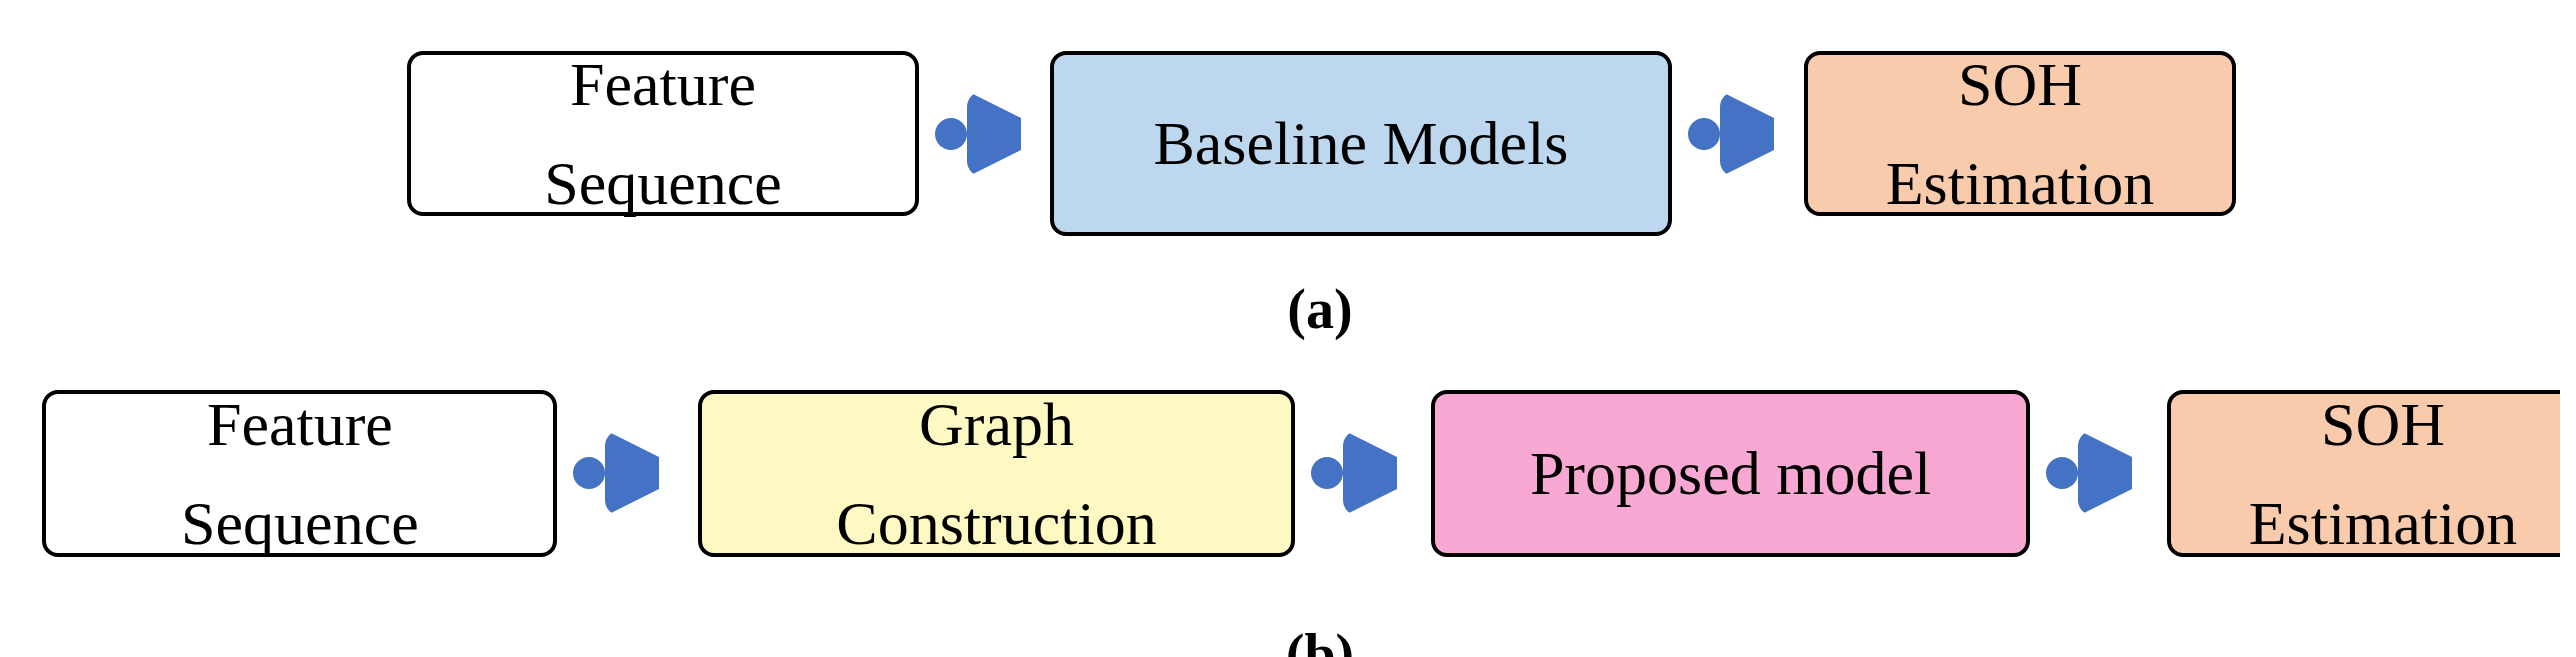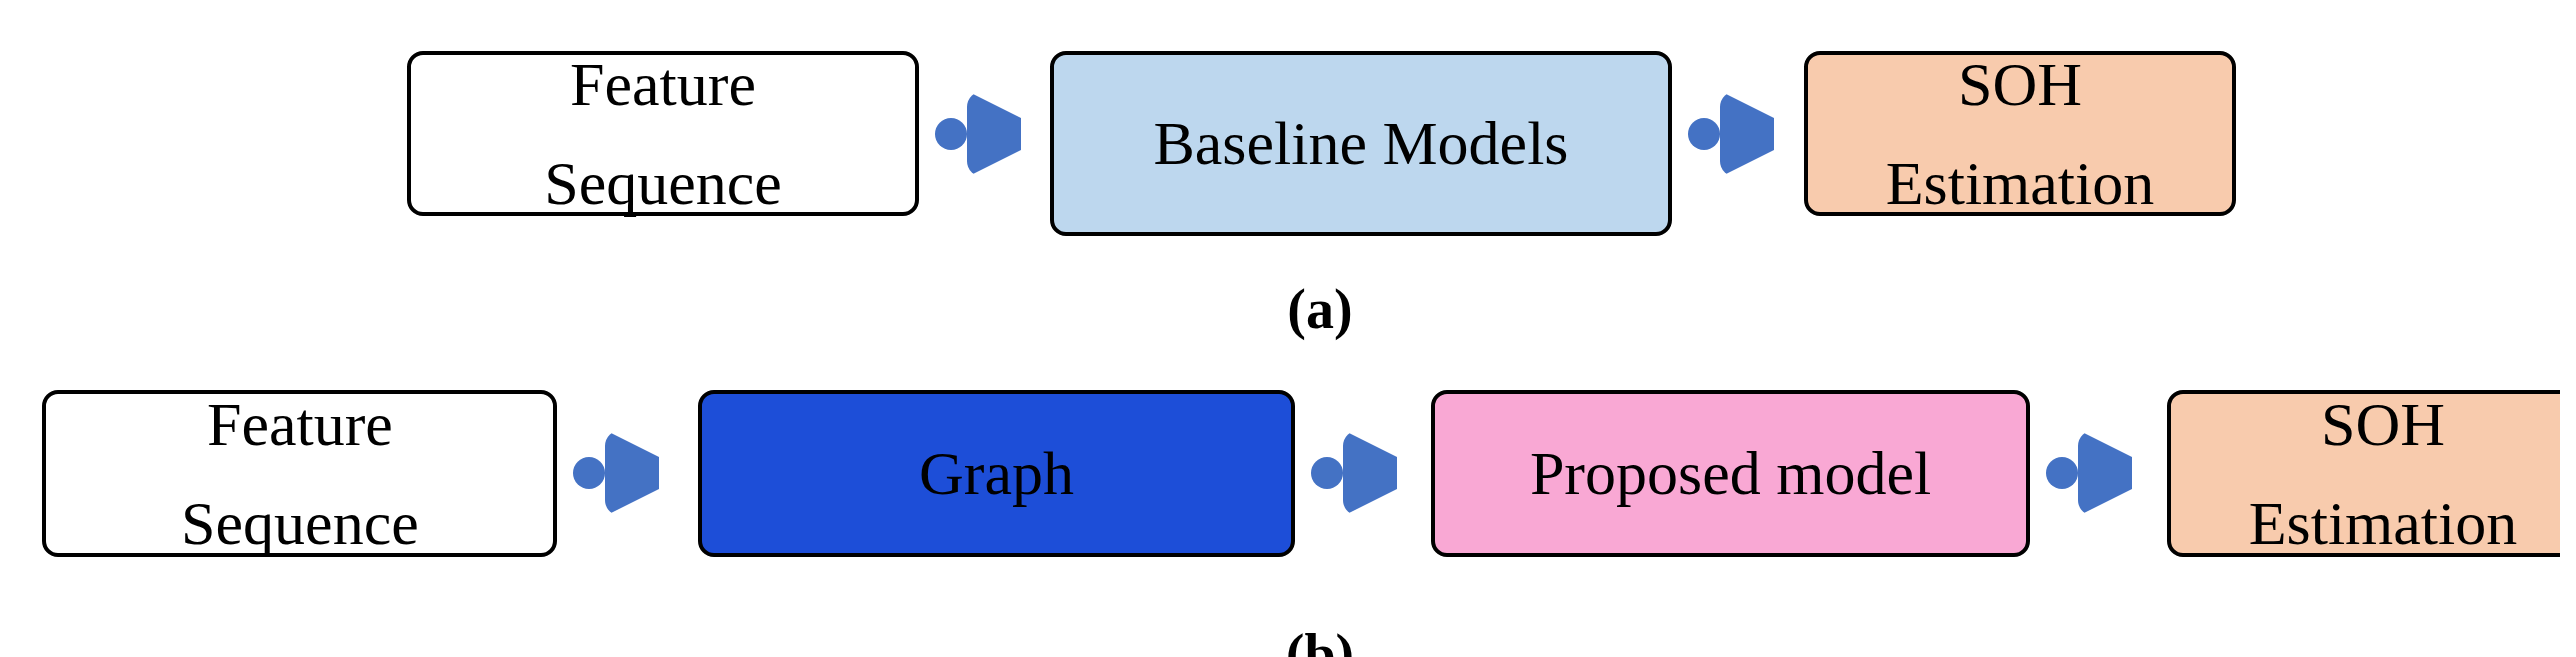--- a/index.html
+++ b/index.html
@@ -101,22 +101,23 @@
   <div class="node" style="left: 10.4px; top: 358px; width: 515px; height: 167px; background-color: rgb(255, 255, 255);">
     <span class="line">Feature</span>
     <span class="line">Sequence</span>
   </div>
 
   <div class="arrow" style="left:525px; top:414px; width:141px;">
     <div class="shaft"></div>
     <div class="head"></div>
   </div>
 
-  <div class="node" style="left: 666px; top: 358px; width: 597px; height: 167px; background-color: #1d4ed8;">
+  <div class="node" style="left: 666px; top: 358px; width: 597px; height: 167px; background-color: #fef9c3;">
     <span class="line">Graph</span>
+    <span class="line">Construction</span>
   </div>
 
   <div class="arrow" style="left:1263px; top:414px; width:136px;">
     <div class="shaft"></div>
     <div class="head"></div>
   </div>
 
   <div class="node" style="left: 1399px; top: 358px; width: 599px; height: 167px; background-color: #f9a8d4;">
     <span class="line">Proposed model</span>
   </div>

